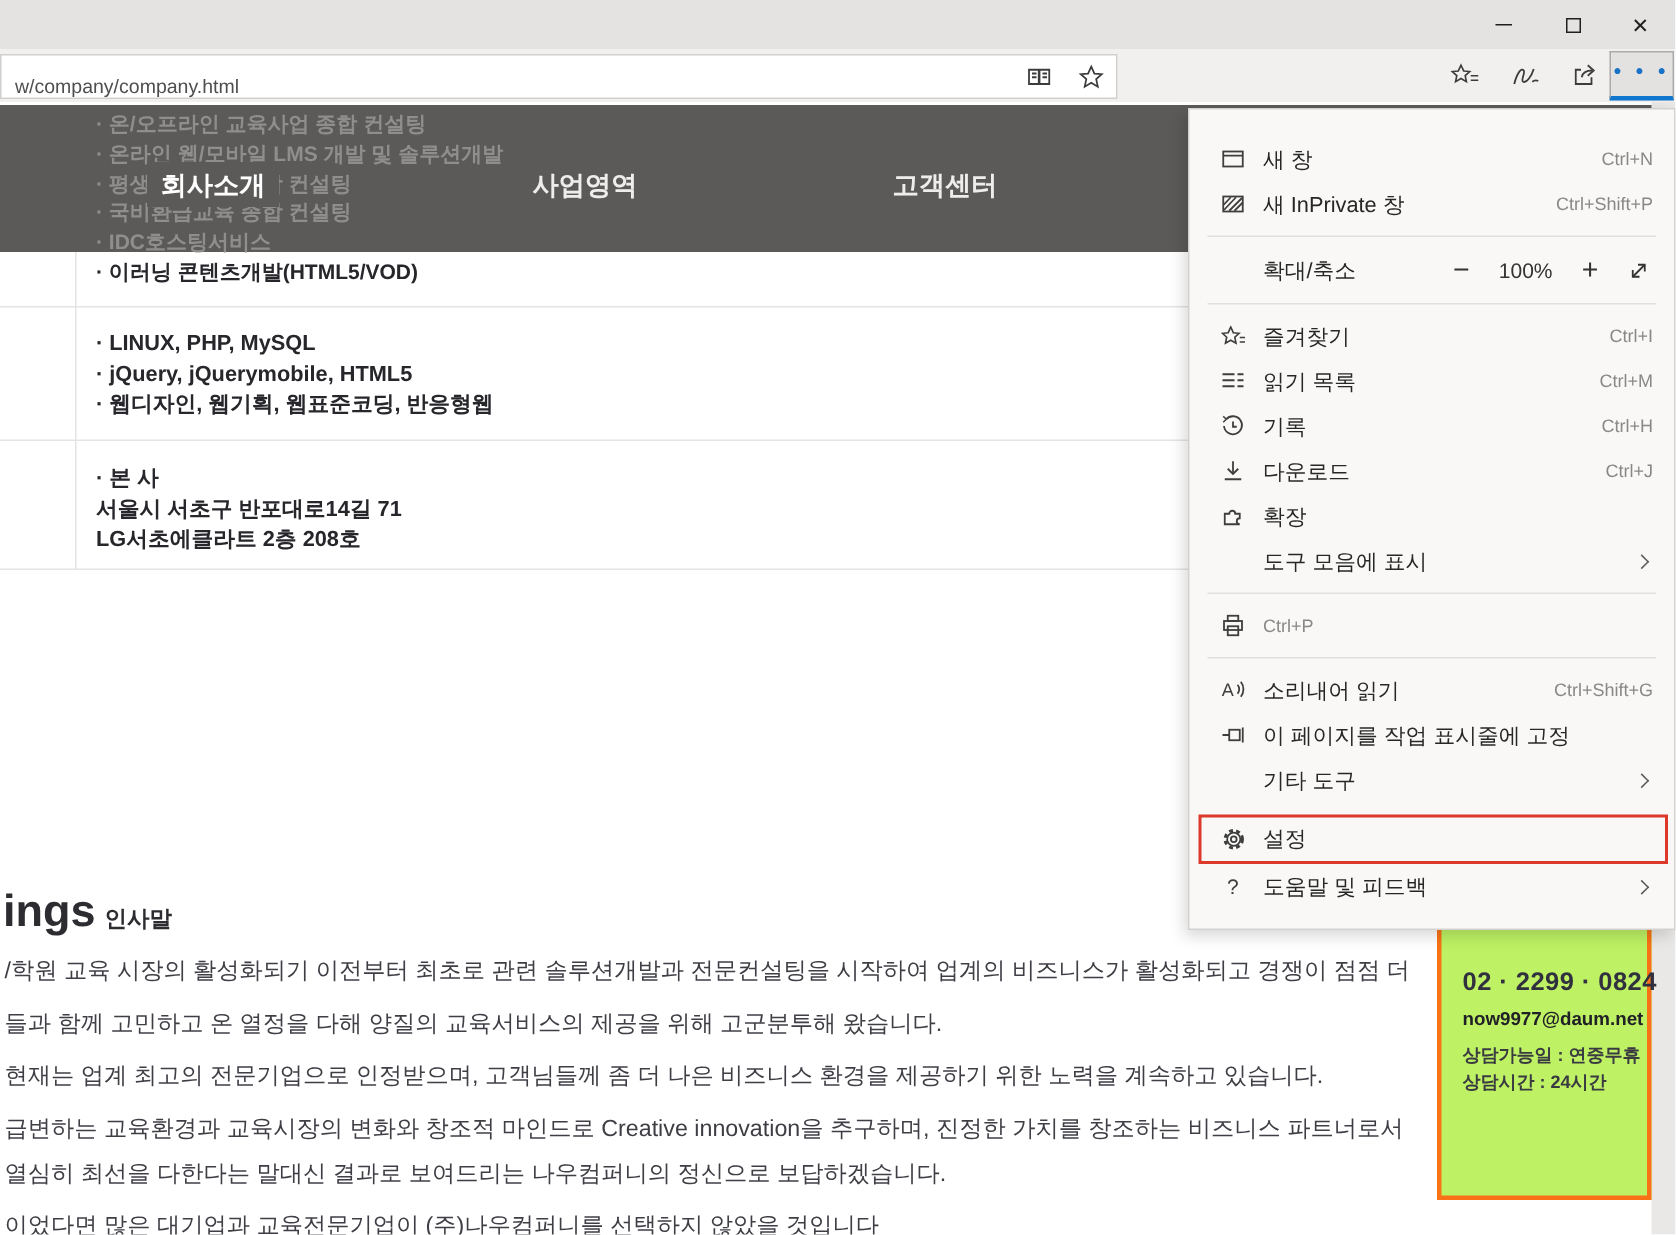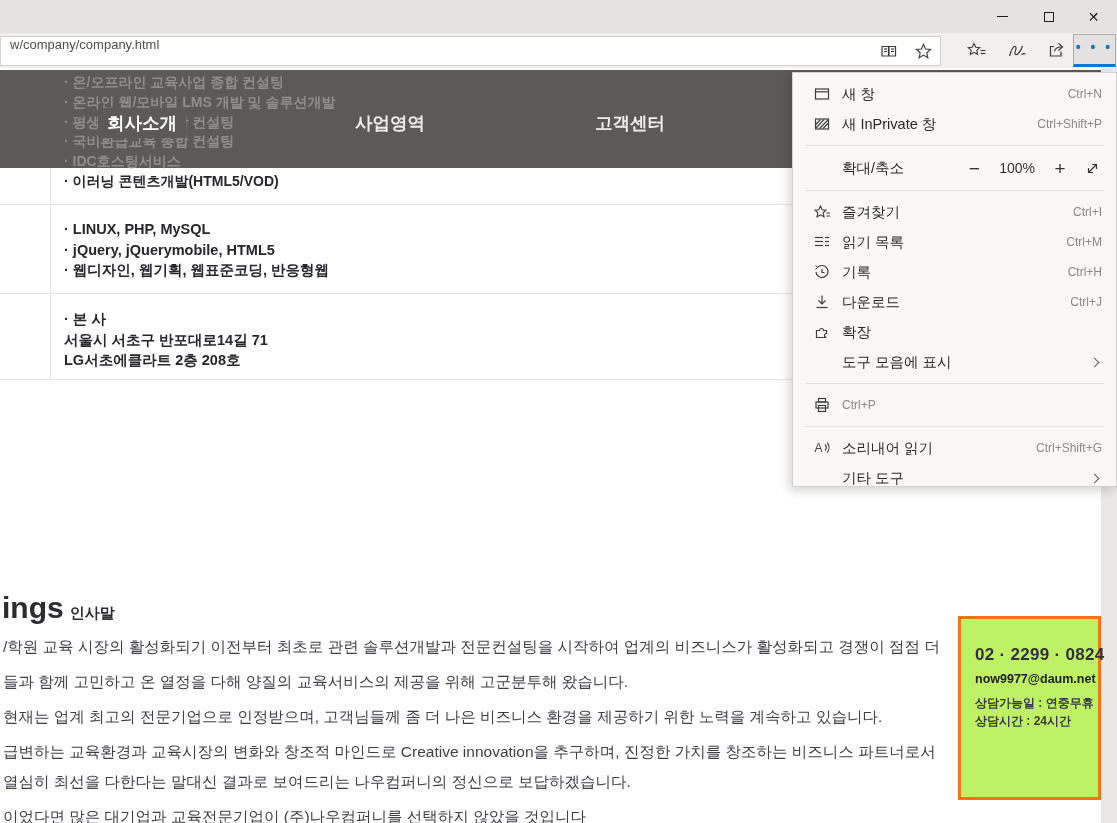--- a/index.html
+++ b/index.html
@@ -10,22 +10,22 @@
 
   
   .titlebar { position:absolute; top:0; left:0; width:1117px; height:33px; background:#e5e3e1; }
   .win-btn { position:absolute; top:0; width:45px; height:33px; display:flex; align-items:center; justify-content:center; color:#1f1f1f; }
   .wb-min { right:92px; } .wb-max { right:46px; } .wb-close { right:1px; }
   .glyph-min { width:11px; height:1.5px; background:#1f1f1f; }
   .glyph-max { width:10px; height:10px; border:1.5px solid #1f1f1f; }
   .glyph-close { font-size:14px; line-height:1; color:#1f1f1f; }
 
   .toolbar { position:absolute; top:33px; left:0; width:1117px; height:35px; background:#f1f0ee; }
-  .urlbox { position:absolute; top:3px; left:0; width:941px; height:30px; background:#fff;
-            border:1px solid #d2d0ce; display:flex; align-items:flex-start; }
+  .urlbox { position:absolute; top:3px; left:0; width:745px; height:30px; background:#fff;
+            border:1px solid #d2d0ce; display:flex; align-items:flex-end; }
   .url-text { margin-left:9px; flex:1; font-size:13px; color:#4e4e4e; white-space:nowrap; overflow:hidden; }
   .url-icon-btn { width:34px; height:28px; display:flex; align-items:center; justify-content:center; }
   .tb-btn { position:absolute; top:1px; width:40px; height:33px; display:flex; align-items:center; justify-content:center; }
   .tb-fav { left:957px; } .tb-ink { left:997px; } .tb-share { left:1037px; }
   .more-btn { position:absolute; top:1px; left:1073px; width:43px; height:33px; background:#e4e2e1;
               border:1px solid #adabaa; border-bottom:3px solid #0f77d0;
               display:flex; align-items:center; justify-content:center; }
   .more-dots { color:#1a72c6; font-size:14px; font-weight:bold; letter-spacing:3px; margin-top:-6px; }
 
   
@@ -54,22 +54,22 @@
   .contact { position:absolute; left:958px; top:616px; width:143px; height:184px; background:#bef264; border:3px solid #f97316; }
   .c-phone { position:absolute; top:26px; left:14px; font-size:17px; font-weight:700; color:#30303f; letter-spacing:.3px; white-space:nowrap; }
   .c-email { position:absolute; top:53px; left:14px; font-size:12.5px; font-weight:700; color:#202026; }
   .c-days  { position:absolute; top:76px; left:14px; font-size:12px; font-weight:600; color:#3a3a41; }
   .c-hours { position:absolute; top:94px; left:14px; font-size:12px; font-weight:600; color:#3a3a41; }
   .c-div { position:absolute; top:129px; left:0; width:141px; height:1px; background:#dd}
   .c-top { position:absolute; top:130px; left:0; width:141px; height:53px; display:flex; align-items:center; justify-content:center;
            font-size:13px; font-weight:700; color:#4a4a52; letter-spacing:1px; }
 
   
-  .menu { position:absolute; left:792px; top:72px; width:325px; height:415px; background:#f9f8f7;
-          border:1px solid #d4d2d0; box-shadow:-3px 4px 10px rgba(0,0,0,.16); padding-top:6px; overflow:hidden; }
+  .menu { position:absolute; left:792px; top:72px; width:325px; height:548px; background:#f9f8f7;
+          border:1px solid #d4d2d0; box-shadow:-3px 4px 10px rgba(0,0,0,.16); padding-top:18px; overflow:hidden; }
   .m-row { height:30px; display:flex; align-items:center; padding:0 14px 0 20px; font-size:14.5px; color:#272727; position:relative; }
   .m-icon { width:18px; height:18px; margin-right:11px; flex:none; display:flex; align-items:center; justify-content:center; }
   .m-noicon { margin-left:29px; }
   .m-label { flex:1; white-space:nowrap; overflow:hidden; }
   .m-shortcut { color:#8a8886; font-size:12px; white-space:nowrap; }
   .chev { width:7px; height:7px; border-right:1.4px solid #5c5a58; border-bottom:1.4px solid #5c5a58; transform:rotate(-45deg); margin-right:4px; }
   .m-sep { height:1px; background:#e2e0de; margin:6px 12px; }
   .zoom-row { height:32px; }
   .z-ctrls { display:flex; align-items:center; gap:14px; margin-left:auto; padding-right:2px; }
   .z-btn { font-size:19px; color:#333; line-height:1; width:22px; text-align:center; }
@@ -321,20 +321,30 @@
       <svg width="17" height="16" viewBox="0 0 17 16" fill="none" stroke="#3e3e3e" stroke-width="1.2">
         <text x="0.5" y="12" font-size="12" fill="#3e3e3e" stroke="none" font-family="Liberation Sans, sans-serif">A</text>
         <path d="M11,4.5 a4.5,4.5 0 0 1 0,6"></path>
         <path d="M13.2,2.5 a8,8 0 0 1 0,10"></path>
       </svg>
     </span>
     <span class="m-label">소리내어 읽기</span>
     <span class="m-shortcut">Ctrl+Shift+G</span>
   </div>
 
+  <div class="m-row">
+    <span class="m-icon">
+      <svg width="17" height="14" viewBox="0 0 17 14" fill="none" stroke="#3e3e3e" stroke-width="1.2">
+        <line x1="1" y1="7" x2="5.5" y2="7"></line>
+        <rect x="5.5" y="3.5" width="7" height="7"></rect>
+        <line x1="14.5" y1="2" x2="14.5" y2="12"></line>
+      </svg>
+    </span>
+    <span class="m-label">이 페이지를 작업 표시줄에 고정</span>
+  </div>
 
   <div class="m-row">
     <span class="m-label m-noicon">기타 도구</span>
     <span class="chev"></span>
   </div>
 
   <div class="m-row settings-row">
     <span class="m-icon">
       <svg width="17" height="17" viewBox="0 0 17 17" fill="none" stroke="#3e3e3e">
         <circle cx="8.5" cy="8.5" r="5.8" stroke-width="2" stroke-dasharray="2.6 2.2"></circle>

